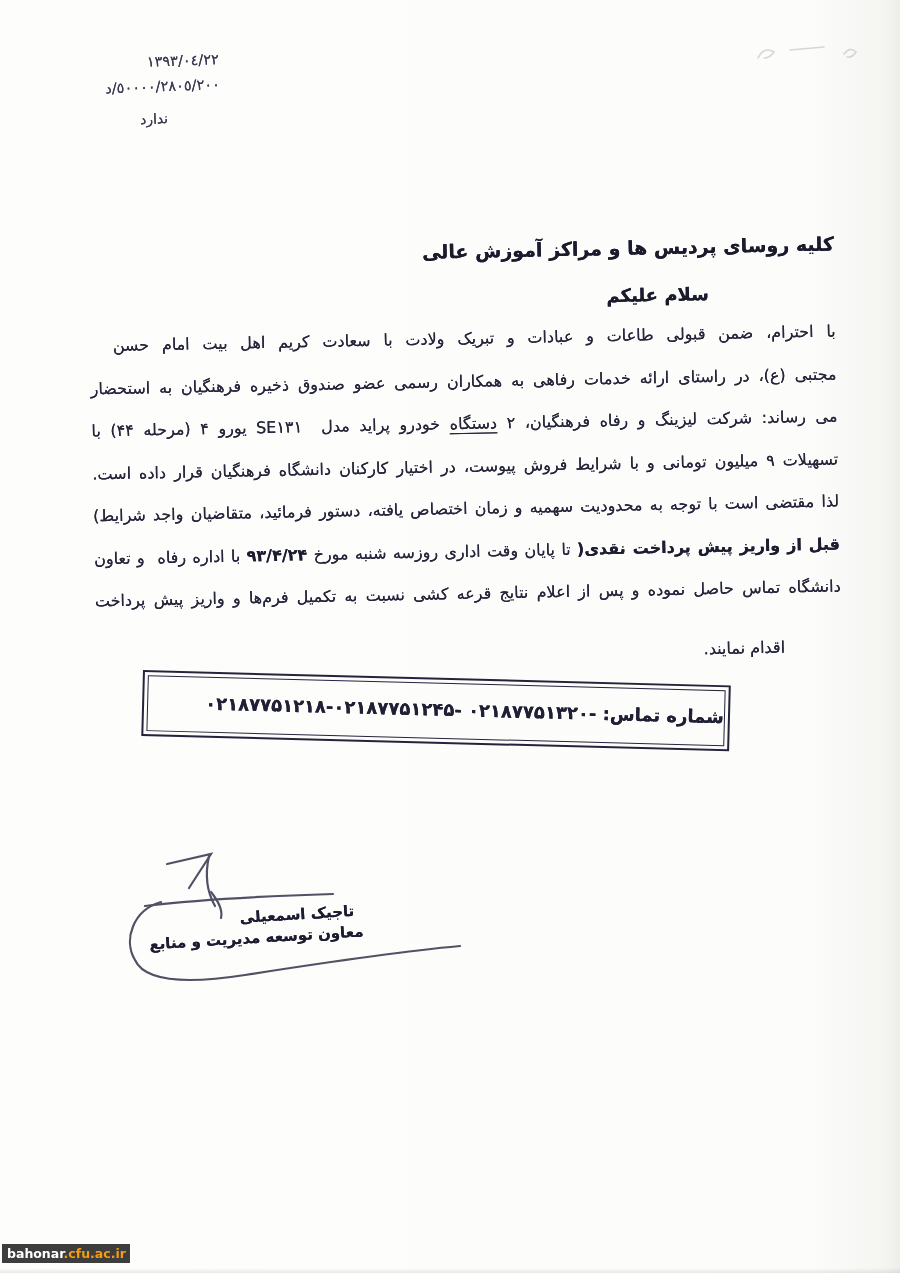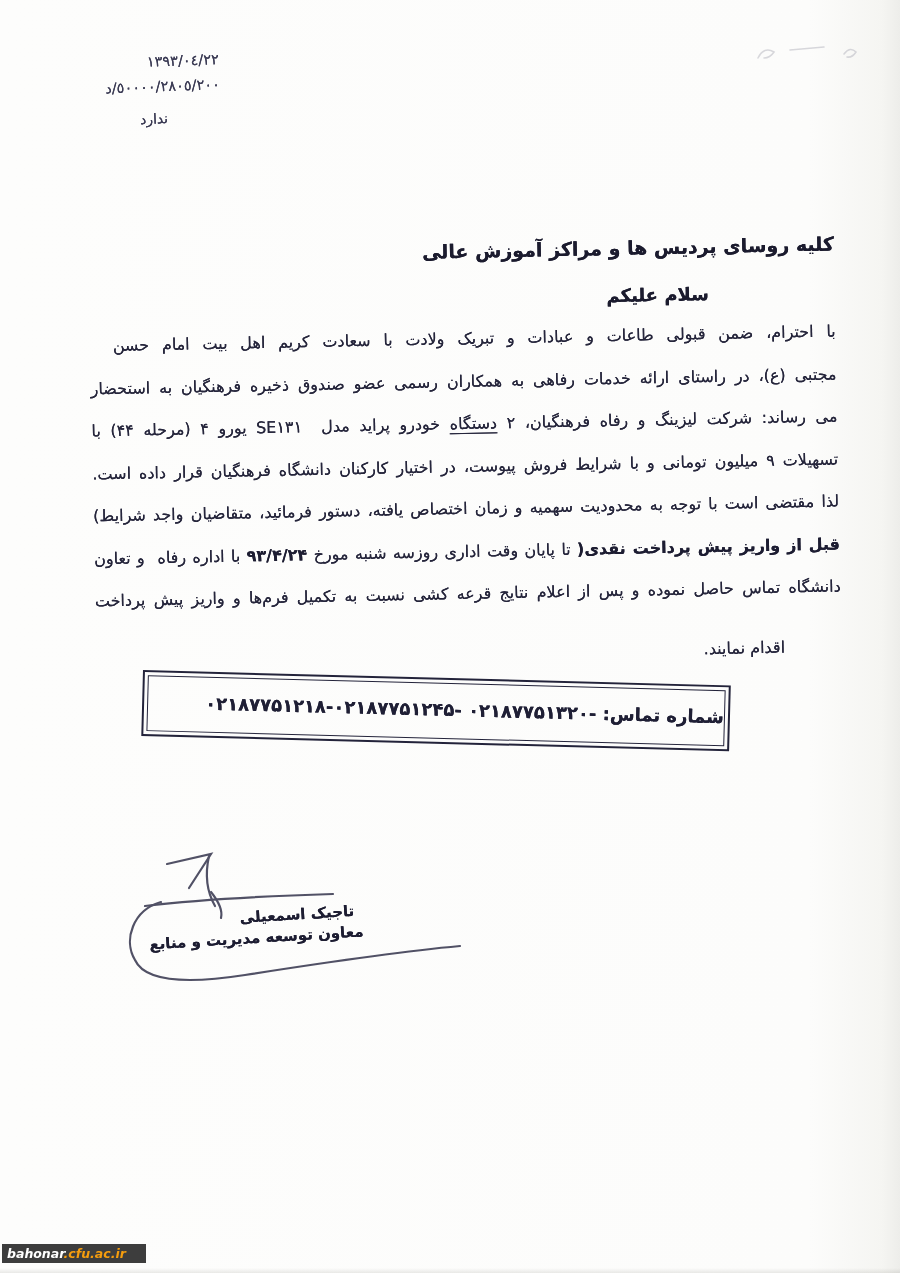--- a/index.html
+++ b/index.html
@@ -85,22 +85,22 @@
   }
   .sig-text .name{padding-right:8px;line-height:19px;}
   .sig-text .title{line-height:19px;margin-top:2px;white-space:nowrap;}
 
   
   .penmark{position:absolute;left:752px;top:36px;}
 
   
   .watermark{
     position:absolute;left:2px;top:1244px;height:19px;line-height:19px;
-    padding:0 20px 0 5px;background:#3d3d3d;
-    direction:ltr;font-style:italic;font-weight:bold;font-size:12.5px;
+    padding:0 4px 0 5px;background:#3d3d3d;
+    direction:ltr;font-weight:bold;font-size:12.5px;
     white-space:nowrap;
   }
   .watermark .site{color:#ffffff;}
   .watermark .dom{color:#f59d0e;}
 </style>
 </head>
 <body>
 
 <div class="page">
 

